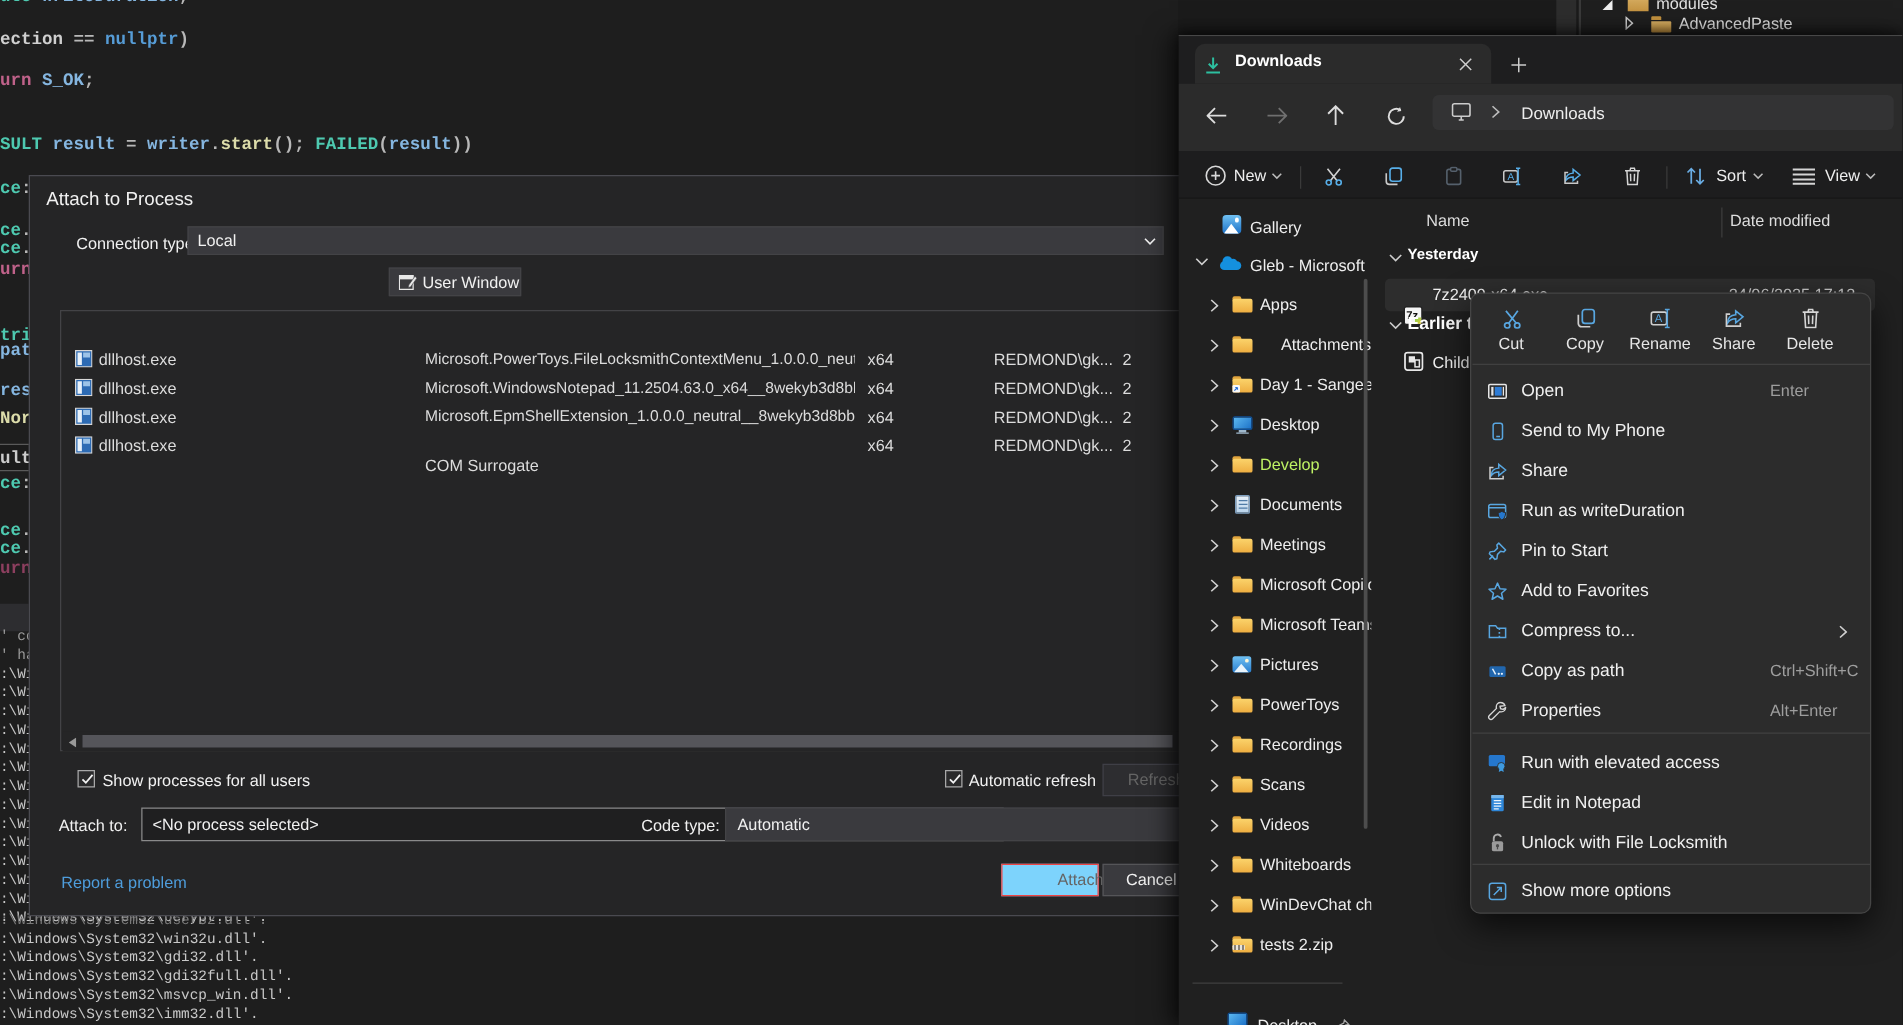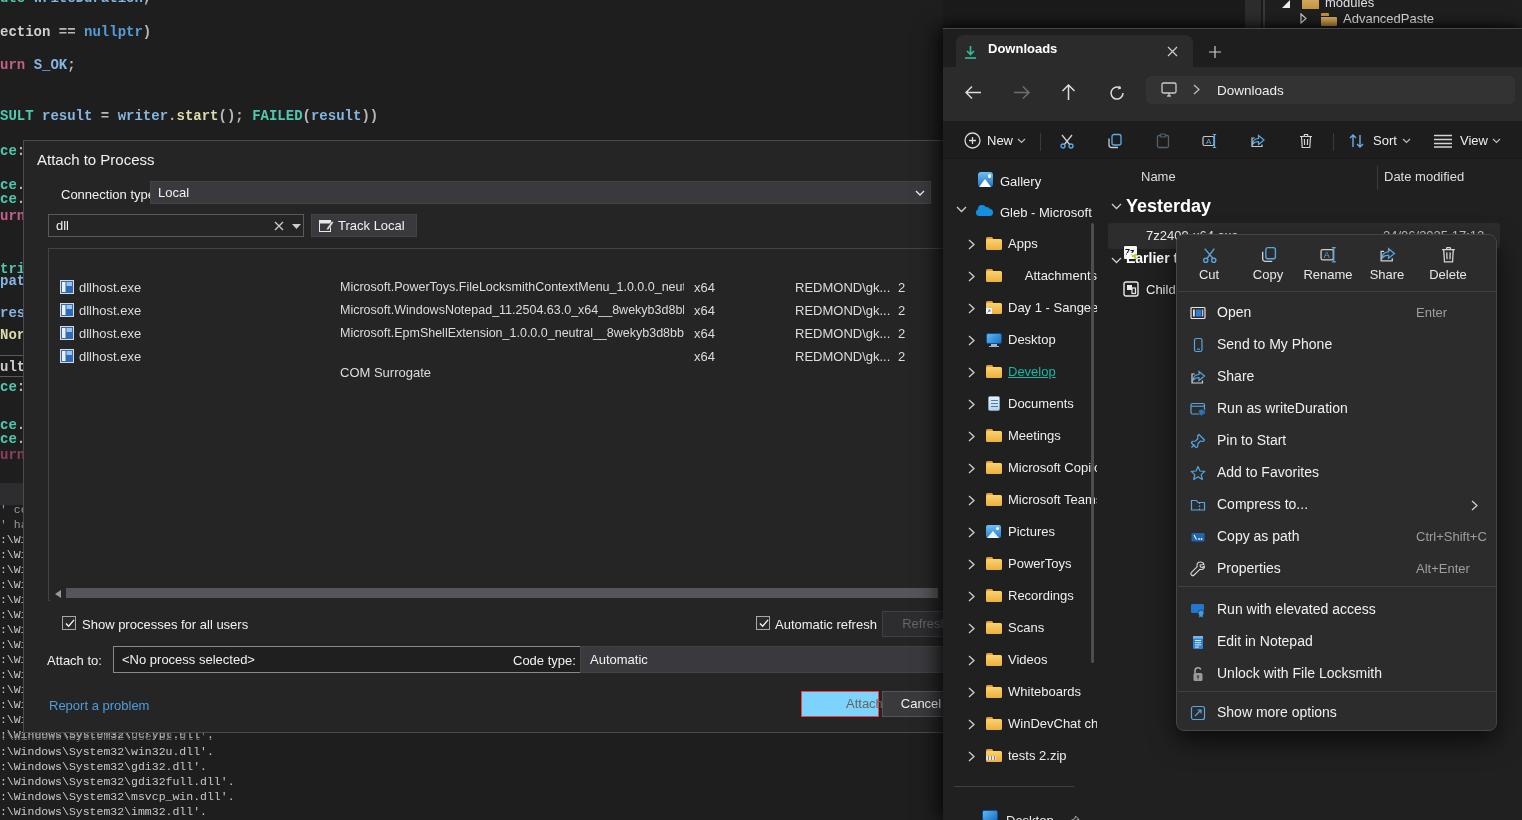--- a/index.html
+++ b/index.html
@@ -73,36 +73,27 @@
   <div class="abs" style="left:13px;top:10px;font-size:15px;color:#f1f1f1;">Attach to Process</div>
 
   <div class="abs" style="left:37px;top:46px;text-align:center;">Connection type:</div>
   <div class="abs" style="left:126px;top:40px;width:781px;height:23px;background:#3a3a3e;border:1px solid #434346;">
     <div class="abs" style="left:7px;top:3px;">Local</div>
     <svg class="abs" style="left:764px;top:8px;" width="10" height="6" viewBox="0 0 10 6">
         <path d="M1 1 L5 5 L9 1" stroke="#f1f1f1" stroke-width="1.3" fill="none"></path>
       </svg>
   </div>
 
-  <div class="abs" style="left:24px;top:73px;width:256px;height:23px;background:#252526;border:1px solid #5a5a5e;">
-    <div class="abs" style="left:7px;top:3px;">dll</div>
-    <svg class="abs" style="left:225px;top:6px;" width="10" height="10" viewBox="0 0 10 10">
-        <path d="M1 1 L9 9 M9 1 L1 9" stroke="#cccccc" stroke-width="1.3"></path>
-      </svg>
-    <svg class="abs" style="left:243px;top:9px;" width="9" height="5" viewBox="0 0 9 5">
-        <path d="M0 0 L4.5 5 L9 0" fill="#cccccc"></path>
-      </svg>
-  </div>
   <div class="abs" style="left:287px;top:73px;width:106px;height:23px;background:#3a3a3e;border:1px solid #434346;">
     <svg class="abs" style="left:7px;top:4px;" width="15" height="14" viewBox="0 0 15 14">
         <rect x="0.5" y="1.5" width="11" height="11" fill="none" stroke="#e8e8e8"></rect>
         <rect x="0.5" y="1.5" width="11" height="3" fill="#e8e8e8"></rect>
         <path d="M8 9 L13 2 L14.5 3.5 L9.5 10.5 L7.5 11 Z" fill="#e8e8e8" stroke="#3a3a3e" stroke-width="0.5"></path>
       </svg>
-    <div class="abs" style="left:26px;top:3px;white-space:nowrap;">Track Local</div>
+    <div class="abs" style="left:26px;top:3px;white-space:nowrap;">User Window</div>
   </div>
 
   <div class="abs" style="left:24px;top:107px;width:920px;height:353px;background:#252526;border:1px solid #434346;">
 
     <div class="abs" style="left:0;top:27px;width:918px;height:23px;color:#dcdcdc;">
       <svg class="abs" style="left:11px;top:4px;" width="14" height="14" viewBox="0 0 14 14">
           <rect x="0.5" y="0.5" width="13" height="13" fill="#2d6bb4" stroke="#d8d8d8"></rect>
           <rect x="2" y="2" width="3.5" height="10" fill="#e8f1fa"></rect>
           <rect x="6.5" y="2" width="5.5" height="4" fill="#9cc3e8"></rect>
         </svg>
@@ -301,21 +292,21 @@
       <path d="M1 1 L4.5 4.5 L8 1" stroke="#bbbbbb" stroke-width="1.2" fill="none"></path>
     </svg>
 
   <div class="abs" style="left:198px;top:140px;color:#dddddd;">Name</div>
   <div class="abs" style="left:434px;top:137px;width:1px;height:24px;background:#3c3c3c;"></div>
   <div class="abs" style="left:441px;top:140px;color:#dddddd;">Date modified</div>
 
   <svg class="abs" style="left:168px;top:174px;" width="11" height="7" viewBox="0 0 11 7">
       <path d="M1 1 L5.5 5.5 L10 1" stroke="#cccccc" stroke-width="1.3" fill="none"></path>
     </svg>
-  <div class="abs" style="left:183px;top:167px;font-size:18px;font-weight:bold;color:#ffffff;">Yesterday</div>
+  <div class="abs" style="left:183px;top:167px;font-size:12px;font-weight:bold;color:#ffffff;">Yesterday</div>
   <div class="abs" style="left:165px;top:194px;width:392px;height:26px;background:#2d2d2d;border-radius:4px;"></div>
   <div class="abs" style="left:180px;top:199px;width:15px;height:15px;background:#f5f5f5;border:1px solid #222;border-radius:2px;margin-top:17px;">
       <div style="position:absolute;left:1px;top:1px;font-size:9px;font-weight:bold;color:#111;font-family:'Liberation Sans';">7z</div>
       <div style="position:absolute;right:0;bottom:0;width:5px;height:5px;background:linear-gradient(135deg,#7fd24a,#e8c93f);"></div>
     </div>
   <div class="abs" style="left:203px;top:199px;color:#f0f0f0;">7z2409-x64.exe</div>
   <div class="abs" style="left:440px;top:199px;color:#cccccc;">24/06/2025 17:12</div>
   <svg class="abs" style="left:168px;top:228px;" width="11" height="7" viewBox="0 0 11 7">
       <path d="M1 1 L5.5 5.5 L10 1" stroke="#cccccc" stroke-width="1.3" fill="none"></path>
     </svg>
@@ -379,21 +370,21 @@
       <div style="position:absolute;left:3px;top:12.5px;width:10px;height:1.5px;background:#9fb8cc;"></div>
     </div>
 <div class="abs" style="left:65px;top:303px;color:#eeeeee;width:89px;overflow:hidden;white-space:nowrap;">Desktop</div>
 <svg class="abs" style="left:25px;top:338px;" width="7" height="11" viewBox="0 0 7 11">
       <path d="M1 1 L6 5.5 L1 10" stroke="#cfcfcf" stroke-width="1.3" fill="none"></path>
     </svg>
 <div class="abs" style="left:43px;top:336px;width:16px;height:13px;">
       <div style="position:absolute;left:0;top:0;width:7px;height:4px;background:#dfa33c;border-radius:1.5px 1.5px 0 0;"></div>
       <div style="position:absolute;left:0;top:2px;width:16px;height:11px;background:linear-gradient(#fbd36b,#eeae41);border-radius:1.5px;"></div>
     </div>
-<div class="abs" style="left:65px;top:335px;color:#14b8a6;width:89px;overflow:hidden;white-space:nowrap;text-decoration:underline;">Develop</div>
+<div class="abs" style="left:65px;top:335px;color:#bef264;width:89px;overflow:hidden;white-space:nowrap;">Develop</div>
 <svg class="abs" style="left:25px;top:370px;" width="7" height="11" viewBox="0 0 7 11">
       <path d="M1 1 L6 5.5 L1 10" stroke="#cfcfcf" stroke-width="1.3" fill="none"></path>
     </svg>
 <div class="abs" style="left:45px;top:367px;width:12px;height:15px;background:linear-gradient(#e8f1fa,#b9d3ea);border-radius:1.5px;border:0.5px solid #7fa0c0;">
       <div style="position:absolute;left:2px;top:3px;width:7px;height:1.2px;background:#4f7ba6;"></div>
       <div style="position:absolute;left:2px;top:6px;width:7px;height:1.2px;background:#4f7ba6;"></div>
       <div style="position:absolute;left:2px;top:9px;width:7px;height:1.2px;background:#4f7ba6;"></div>
     </div>
 <div class="abs" style="left:65px;top:367px;color:#eeeeee;width:89px;overflow:hidden;white-space:nowrap;">Documents</div>
 <svg class="abs" style="left:25px;top:402px;" width="7" height="11" viewBox="0 0 7 11">

